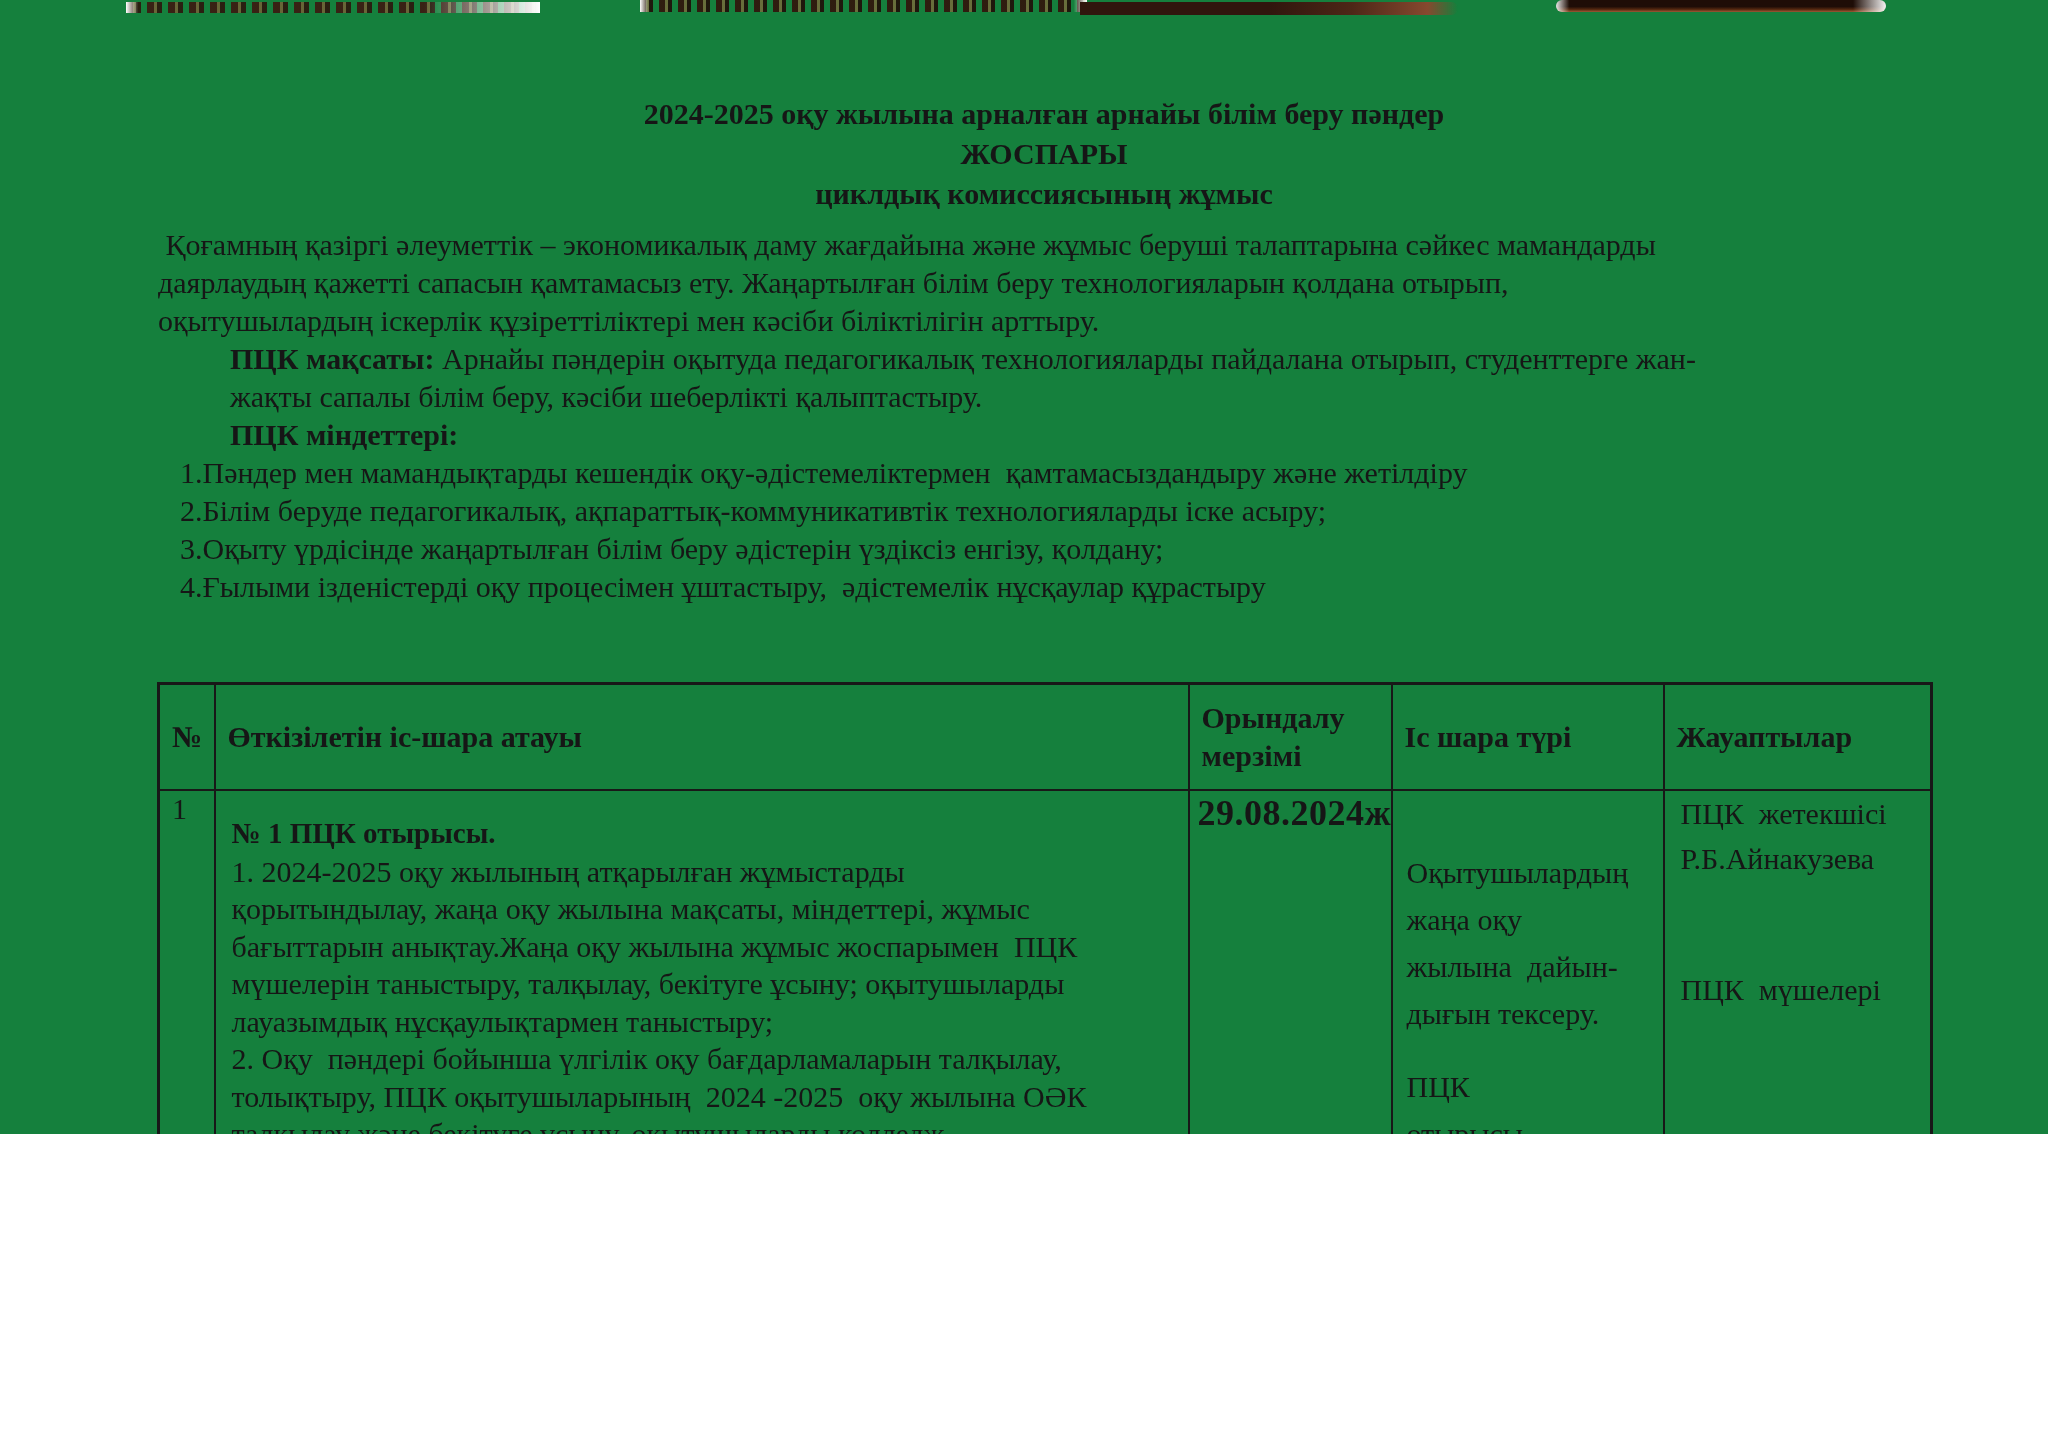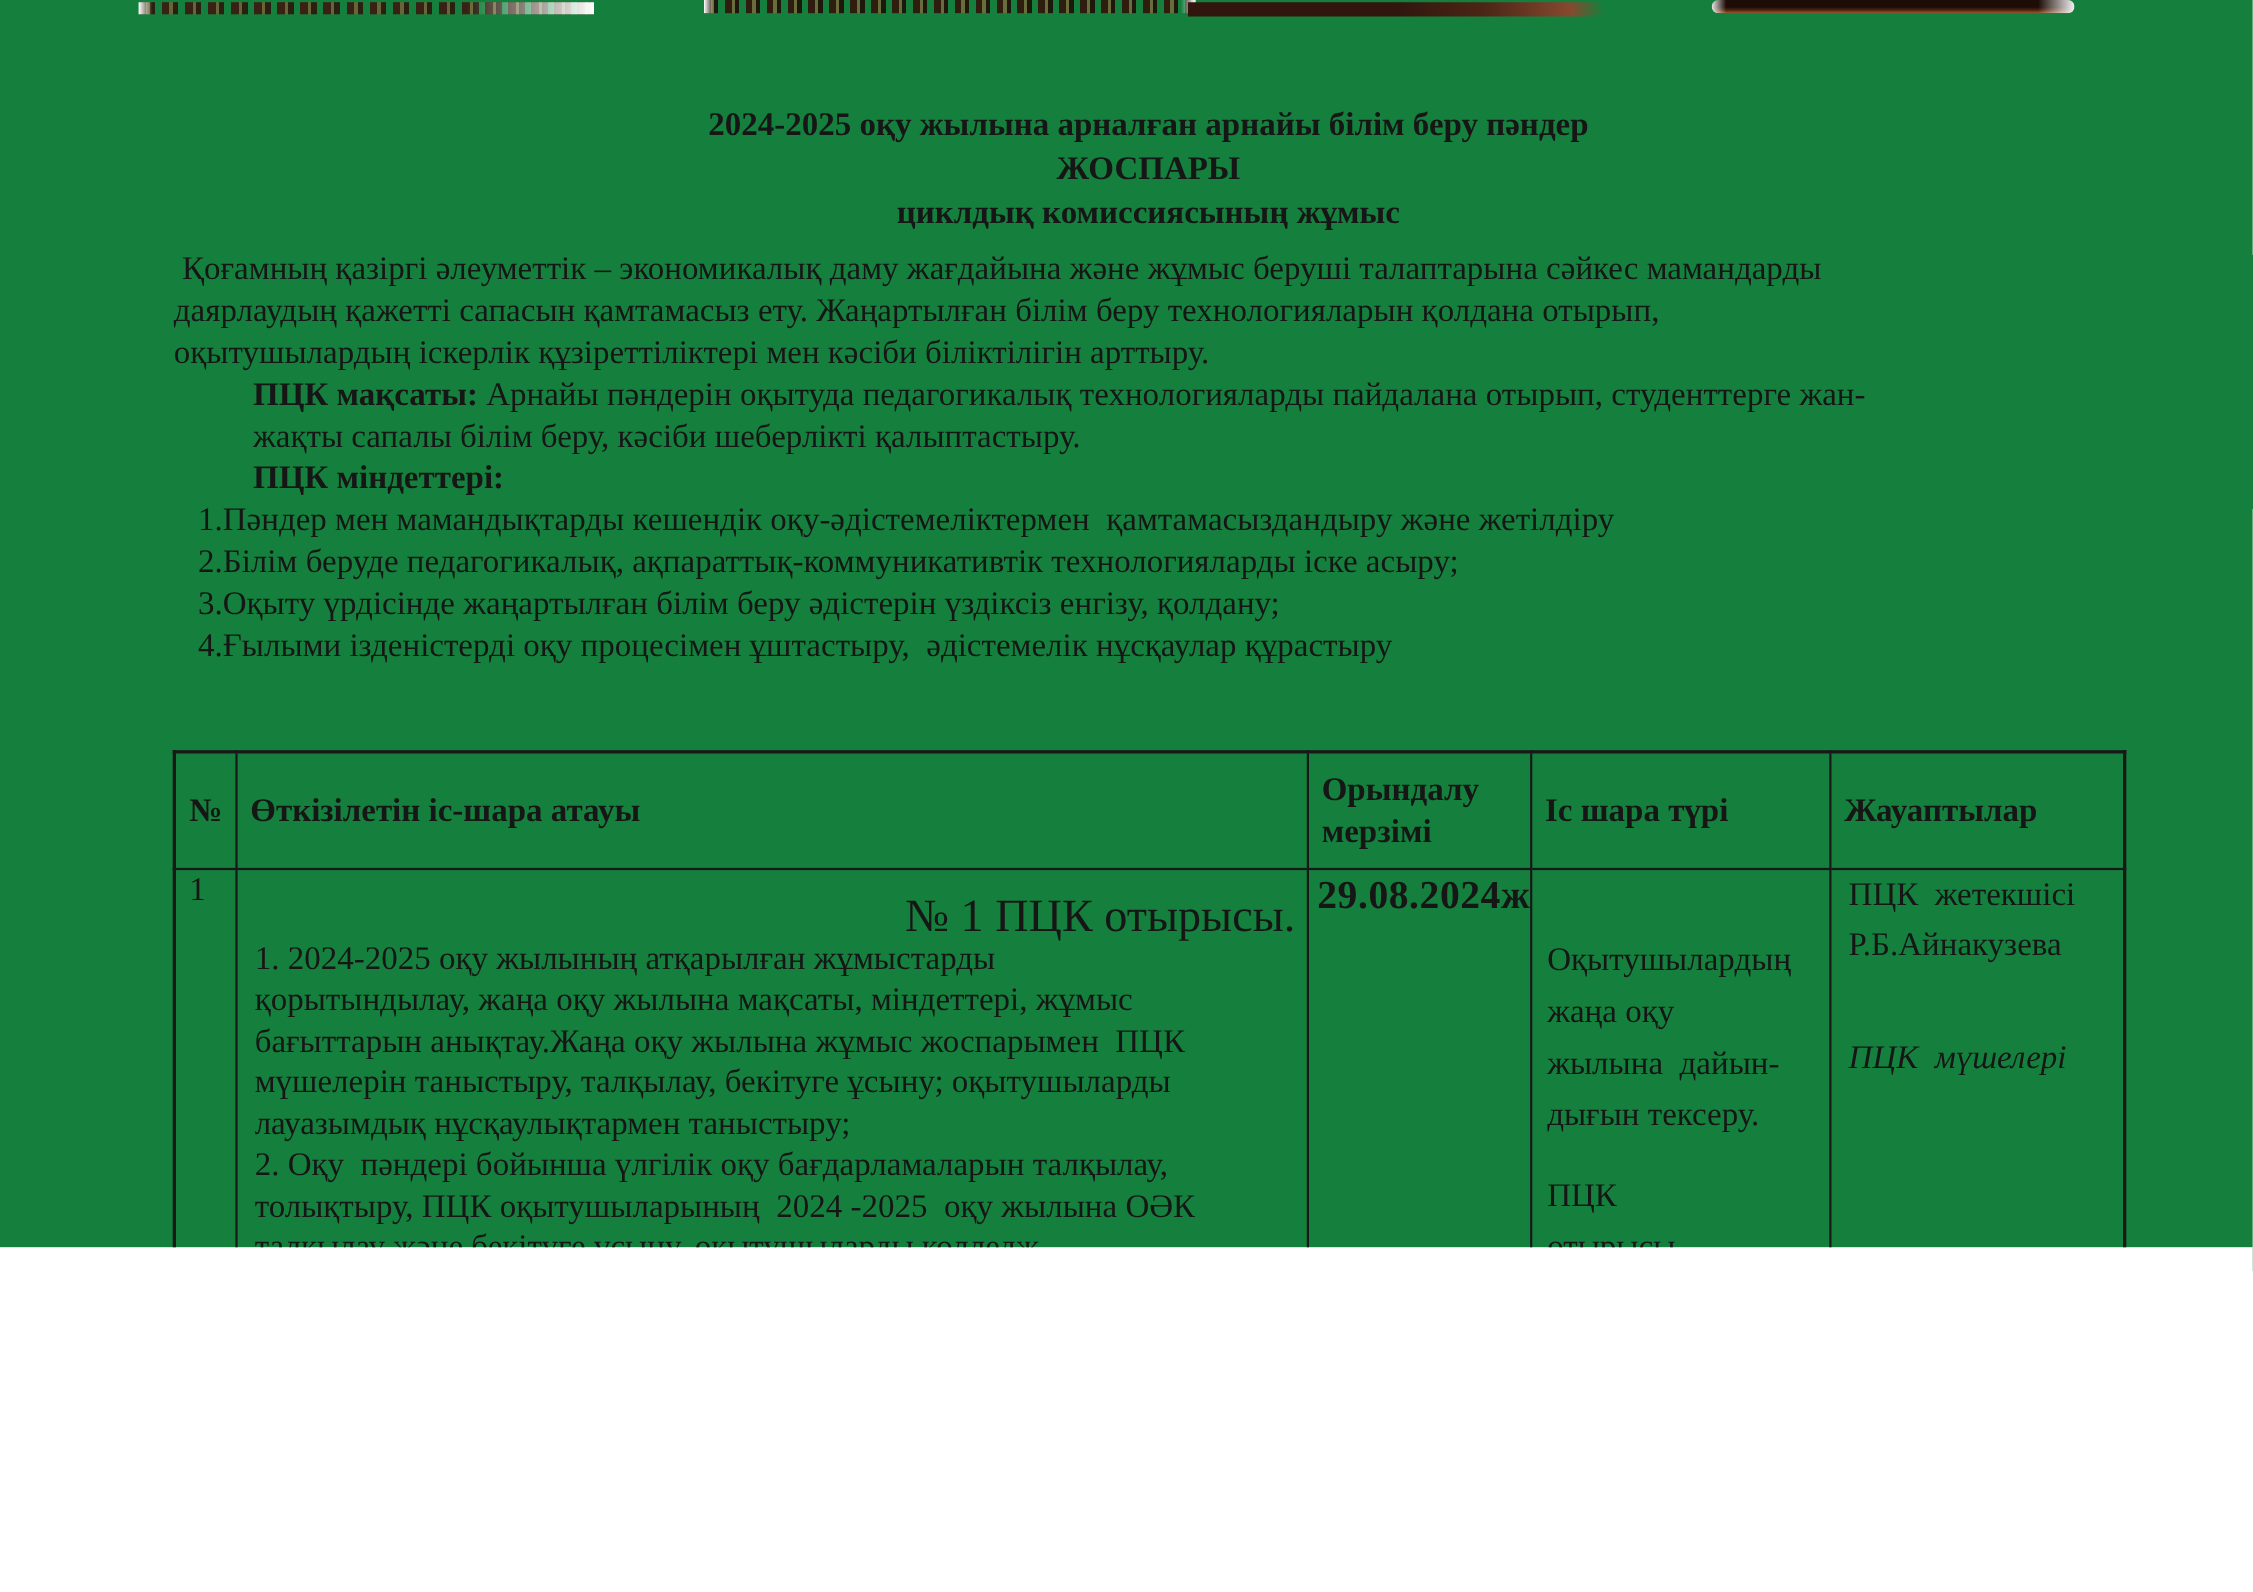--- a/index.html
+++ b/index.html
@@ -59,26 +59,26 @@
   table.plan, table.plan th, table.plan td{border:2.5px solid #181818;}
   table.plan{border-width:3px;}
   table.plan th{
     font-weight:bold;text-align:left;vertical-align:middle;
     padding:4px 6px 4px 12px;line-height:38px;height:96px;
   }
   table.plan td{vertical-align:top;}
   tr.row{height:512px;}
   td.c-num{vertical-align:middle;padding-left:12px;}
   td.c-activity{padding:24px 10px 10px 16px;line-height:37.5px;}
-  td.c-activity .t{font-weight:normal;font-size:42px;text-align:right;}
+  td.c-activity .t{font-weight:bold;font-size:29px;}
   td.c-date{vertical-align:middle;font-weight:bold;font-size:36px;padding-left:8px;letter-spacing:.5px;}
   td.c-type{vertical-align:middle;padding:58px 6px 10px 14px;line-height:47px;}
   td.c-type .blk2{margin-top:26px;}
   td.c-resp{vertical-align:middle;padding:0 6px 70px 16px;line-height:45px;}
-  td.c-resp .blk2{margin-top:58px;font-style:italic;}
+  td.c-resp .blk2{margin-top:86px;}
   
   .smear{position:absolute;filter:blur(2.2px);opacity:.75;pointer-events:none;}
   .smear-1{
     left:88px;top:1316px;width:1672px;height:42px;
     background:repeating-linear-gradient(90deg, rgba(105,105,105,.55) 0 7px, rgba(255,255,255,0) 7px 13px, rgba(130,130,130,.45) 13px 17px, rgba(255,255,255,0) 17px 29px, rgba(90,90,90,.5) 29px 34px, rgba(255,255,255,0) 34px 43px);
   }
   .smear-2{
     left:96px;top:1350px;width:1656px;height:34px;
     background:repeating-linear-gradient(90deg, rgba(125,125,125,.48) 0 5px, rgba(255,255,255,0) 5px 14px, rgba(110,110,110,.42) 14px 20px, rgba(255,255,255,0) 20px 31px, rgba(140,140,140,.4) 31px 35px, rgba(255,255,255,0) 35px 47px);
   }

